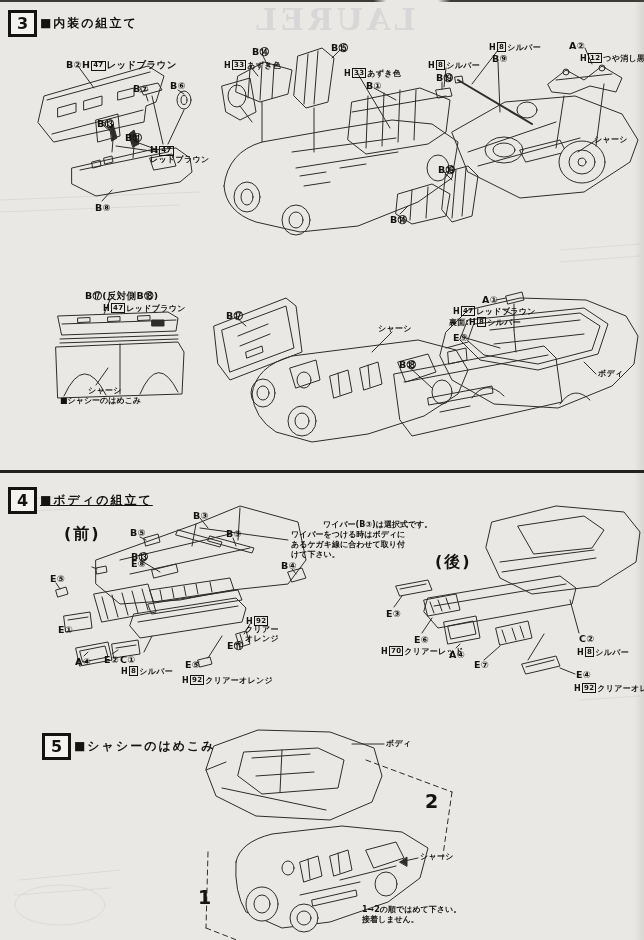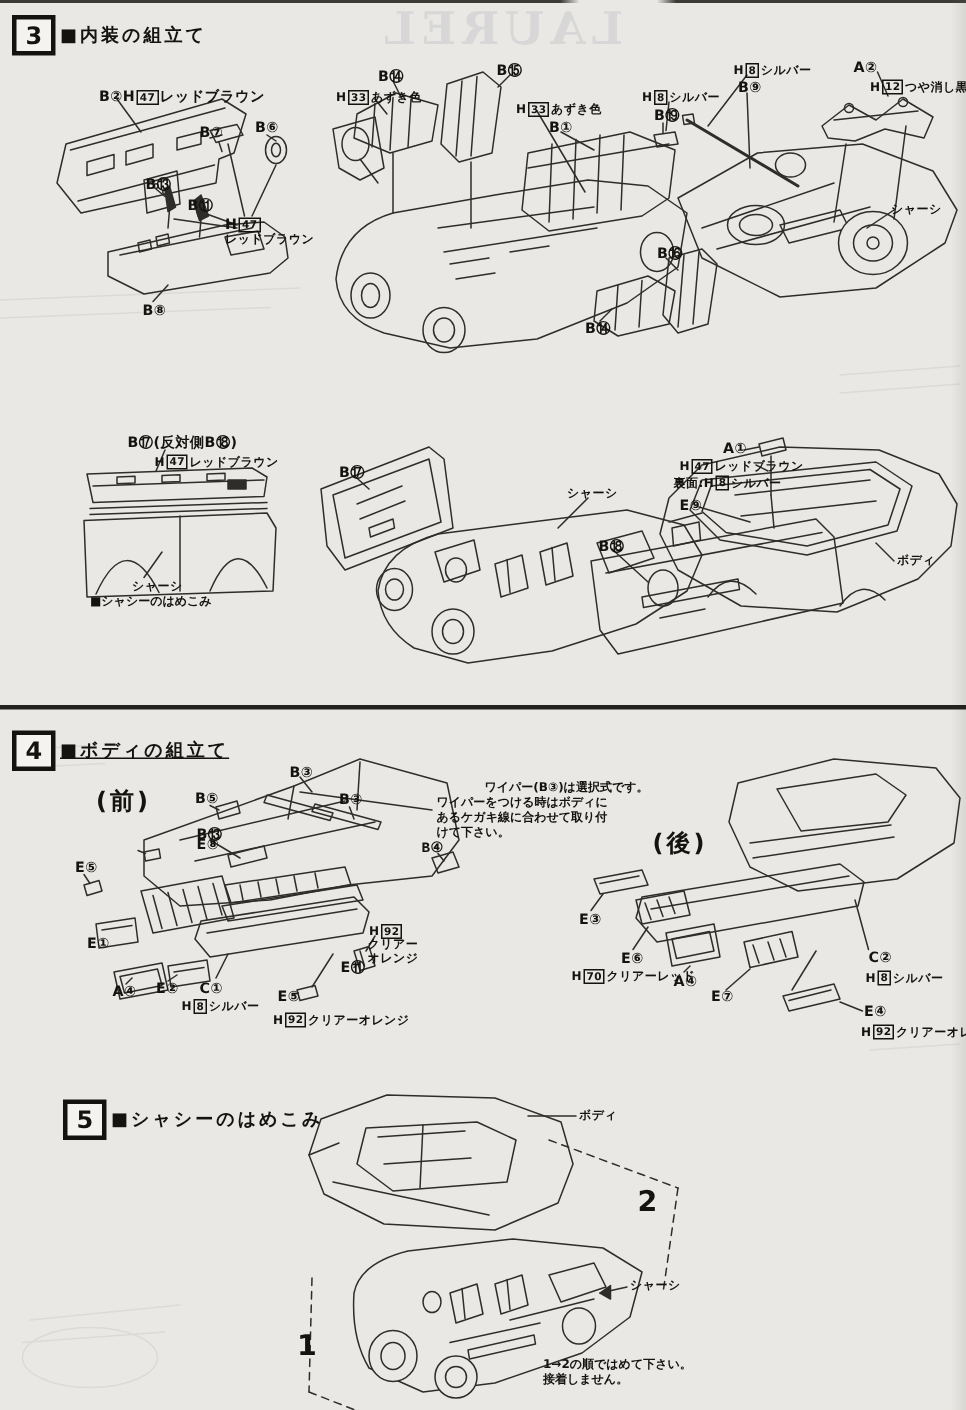--- a/index.html
+++ b/index.html
@@ -384,27 +384,27 @@
       <div class="lbl" style="left: 482px; top: 295px;"><span>A①</span></div>
       <div class="lbl small" style="left: 453px; top: 306px;"><span>H</span><span class="pbox">47</span><span>レッドブラウン</span></div>
       <div class="lbl small" style="left: 449px; top: 317px;"><span>裏面:H</span><span class="pbox">8</span><span>シルバー</span></div>
       <div class="lbl" style="left: 453px; top: 333px;"><span>E⑨</span></div>
       <div class="lbl small" style="left: 598px; top: 370px;"><span>ボディ</span></div>
       <div class="lbl big" style="left: 64px; top: 526px;"><span>(前)</span></div>
       <div class="lbl" style="left: 130px; top: 528px;"><span>B⑤</span></div>
       <div class="lbl" style="left: 193px; top: 511px;"><span>B③</span></div>
       <div class="lbl" style="left: 226px; top: 529px;"><span>B③</span></div>
       <div class="lbl" style="left: 131px; top: 552px;"><span>B⑬</span></div>
-      <div class="lbl" style="left: 281px; top: 561px; font-family: Liberation Mono, monospace;"><span>B④</span></div>
+      <div class="lbl" style="left: 281px; top: 561px;"><span>B④</span></div>
       <div class="lbl" style="left: 83px; top: 559px; margin-left: 48px;"><span>E⑧</span></div>
       <div class="lbl" style="left: 50px; top: 574px;"><span>E⑤</span></div>
       <div class="lbl" style="left: 58px; top: 625px; text-align: center;"><span>E①</span></div>
       <div class="lbl" style="left: 75px; top: 657px;"><span>A④</span></div>
       <div class="lbl" style="left: 104px; top: 655px;"><span>E②</span></div>
-      <div class="lbl" style="left: 133px; top: 655px;"><span>C①</span></div>
+      <div class="lbl" style="left: 120px; top: 655px;"><span>C①</span></div>
       <div class="lbl small" style="left: 121px; top: 666px;"><span>H</span><span class="pbox">8</span><span>シルバー</span></div>
       <div class="lbl" style="left: 185px; top: 660px;"><span>E⑤</span></div>
       <div class="lbl small" style="left: 182px; top: 675px;"><span>H</span><span class="pbox">92</span><span>クリアーオレンジ</span></div>
       <div class="lbl small" style="left: 246px; top: 616px;"><span>H</span><span class="pbox">92</span></div>
       <div class="lbl small" style="left: 245px; top: 626px;"><span>クリアー</span></div>
       <div class="lbl small" style="left: 245px; top: 635px;"><span>オレンジ</span></div>
       <div class="lbl" style="left: 227px; top: 641px;"><span>E⑪</span></div>
       <div class="lbl note" style="left: 291px; top: 521px; margin-left: 32px;"><span>ワイパー(B③)は選択式です。</span></div>
       <div class="lbl note" style="left: 291px; top: 531px;"><span>ワイパーをつける時はボディに</span></div>
       <div class="lbl note" style="left: 291px; top: 541px;"><span>あるケガキ線に合わせて取り付</span></div>

